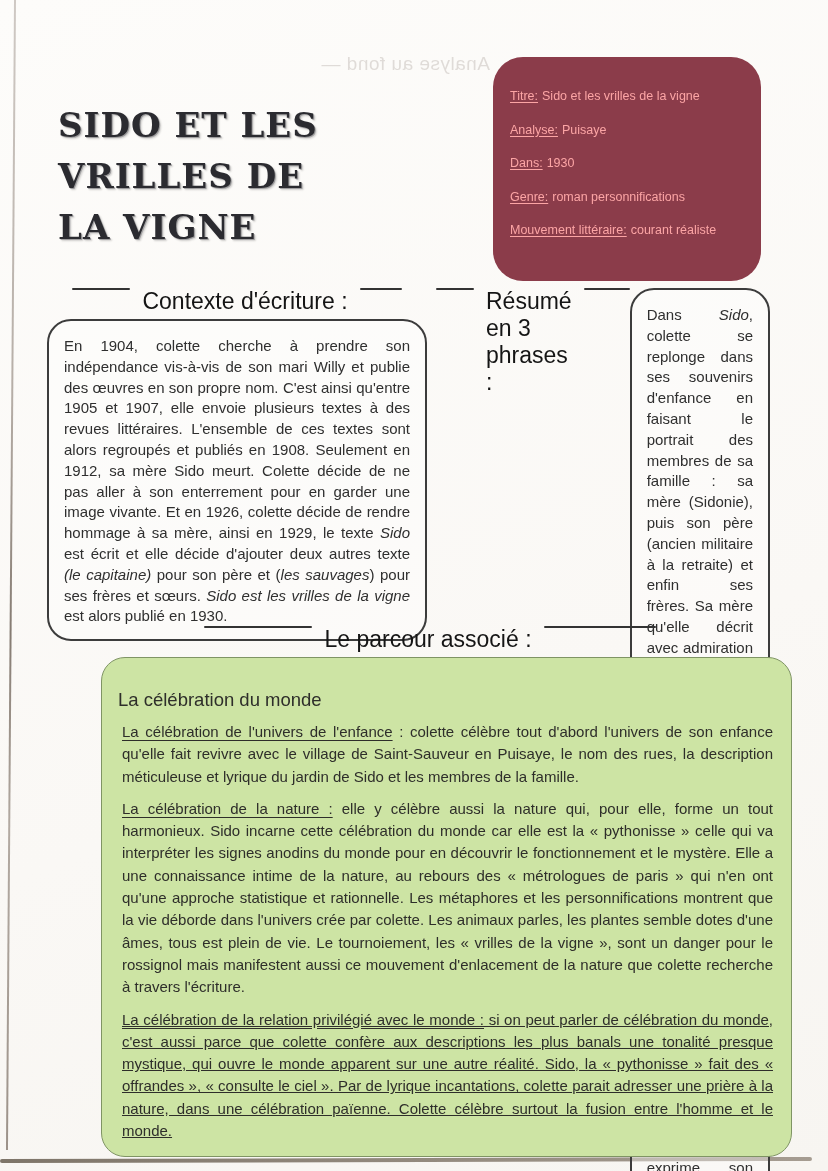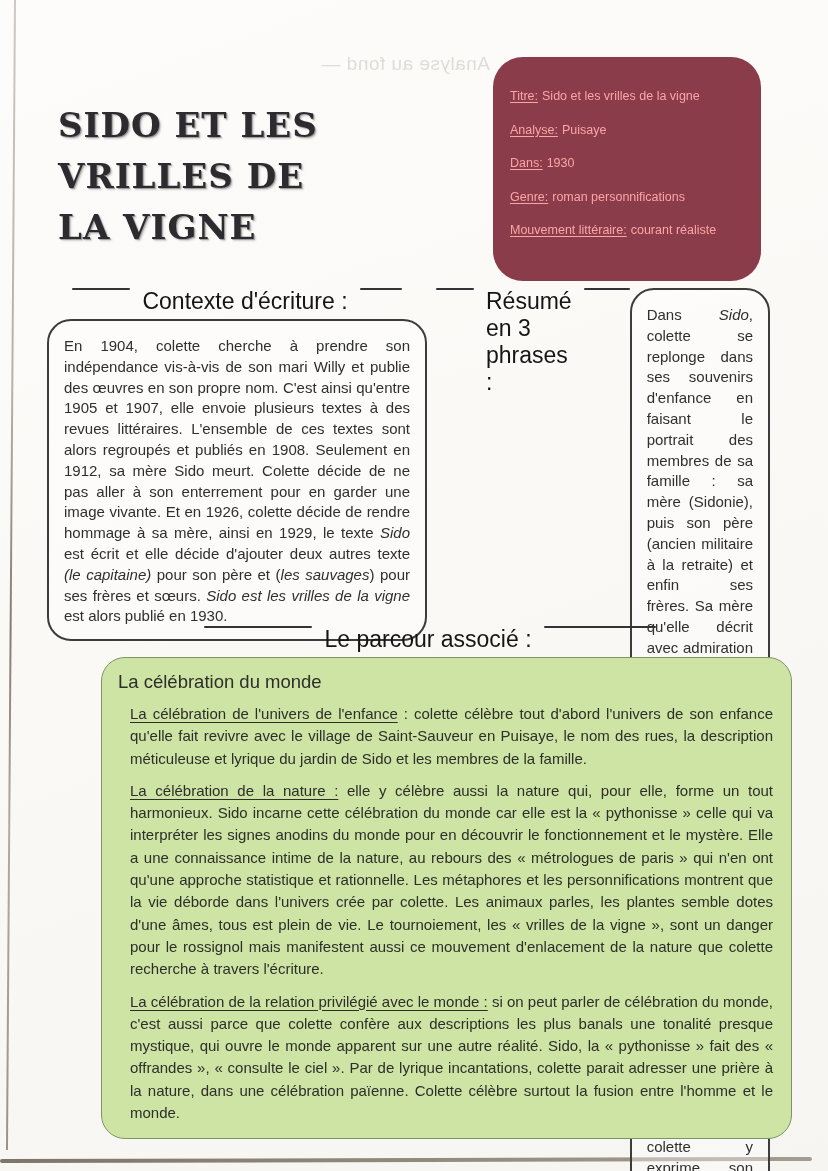--- a/index.html
+++ b/index.html
@@ -66,26 +66,26 @@
   .col-right{flex:1 1 auto;display:flex;flex-direction:row;}
   .col-left .box{min-height:304px;}
   .col-right .box{min-height:304px;}
   
   .parcours{position:absolute;left:16px;top:626px;width:828px;}
   .green-box{
     margin:2px 52px 0 85px;
     background:#cde4a4;
     border:1.5px solid #7f9464;border-radius:24px;
     box-sizing:border-box;
-    padding:10px 18px 14px 16px;
+    padding:28px 18px 14px 16px;
     font-size:15px;line-height:22.3px;text-align:justify;color:#2e2e2a;
   }
   .green-title{font-size:18.5px;line-height:28px;margin-bottom:7px;text-align:left;}
-  .green-box p{margin:0 0 10px 12px;}
-  .green-box p:last-child{margin-bottom:0;}
+  .green-box p{margin:0 0 10px 4px;}
+  .green-box p:last-child{margin-bottom:0;text-decoration:underline;}
   .it{font-style:italic;}
   .ul{text-decoration:underline;text-underline-offset:2.5px;}
 </style>
 </head>
 <body>
 
 <div class="page">
 
   <div class="edge-left"></div>
   <div class="edge-bottom"></div>

